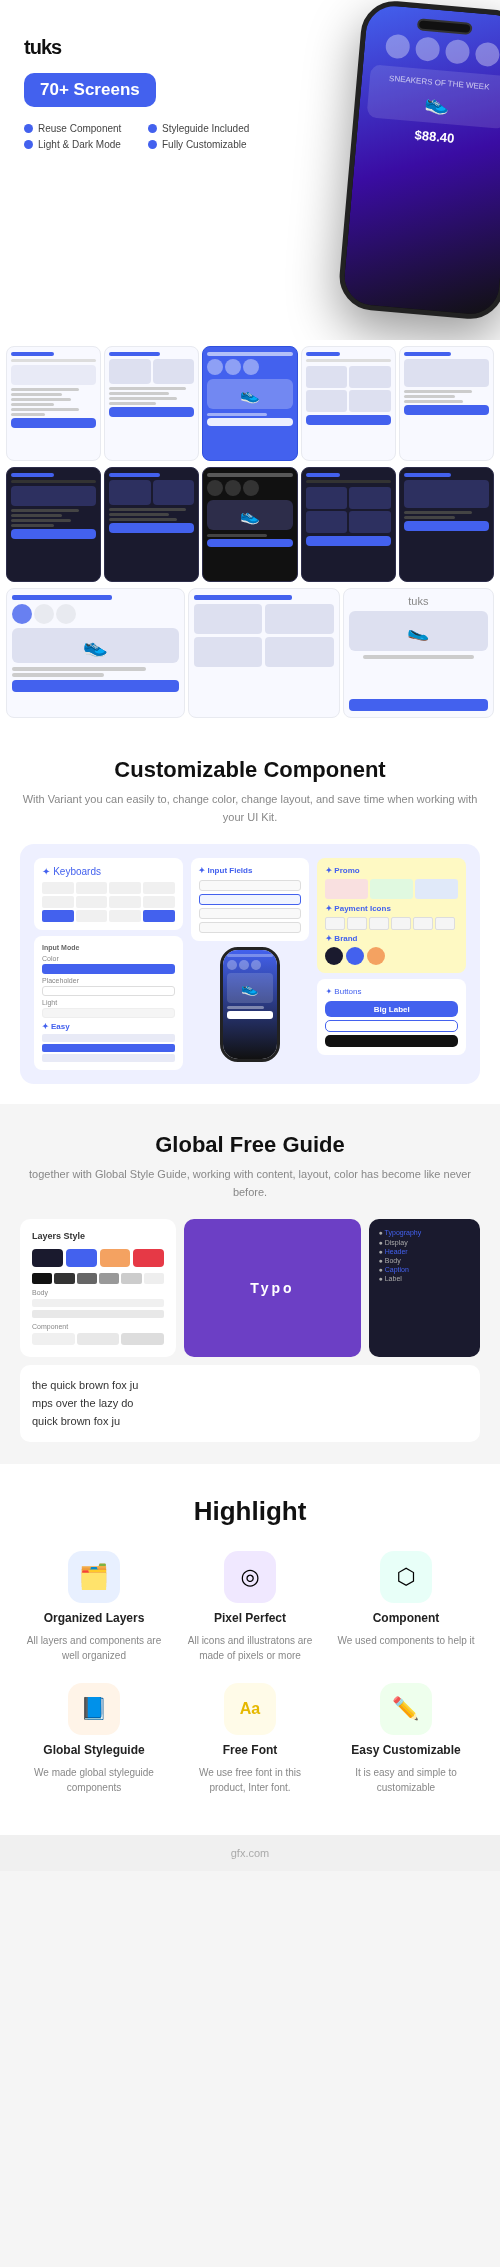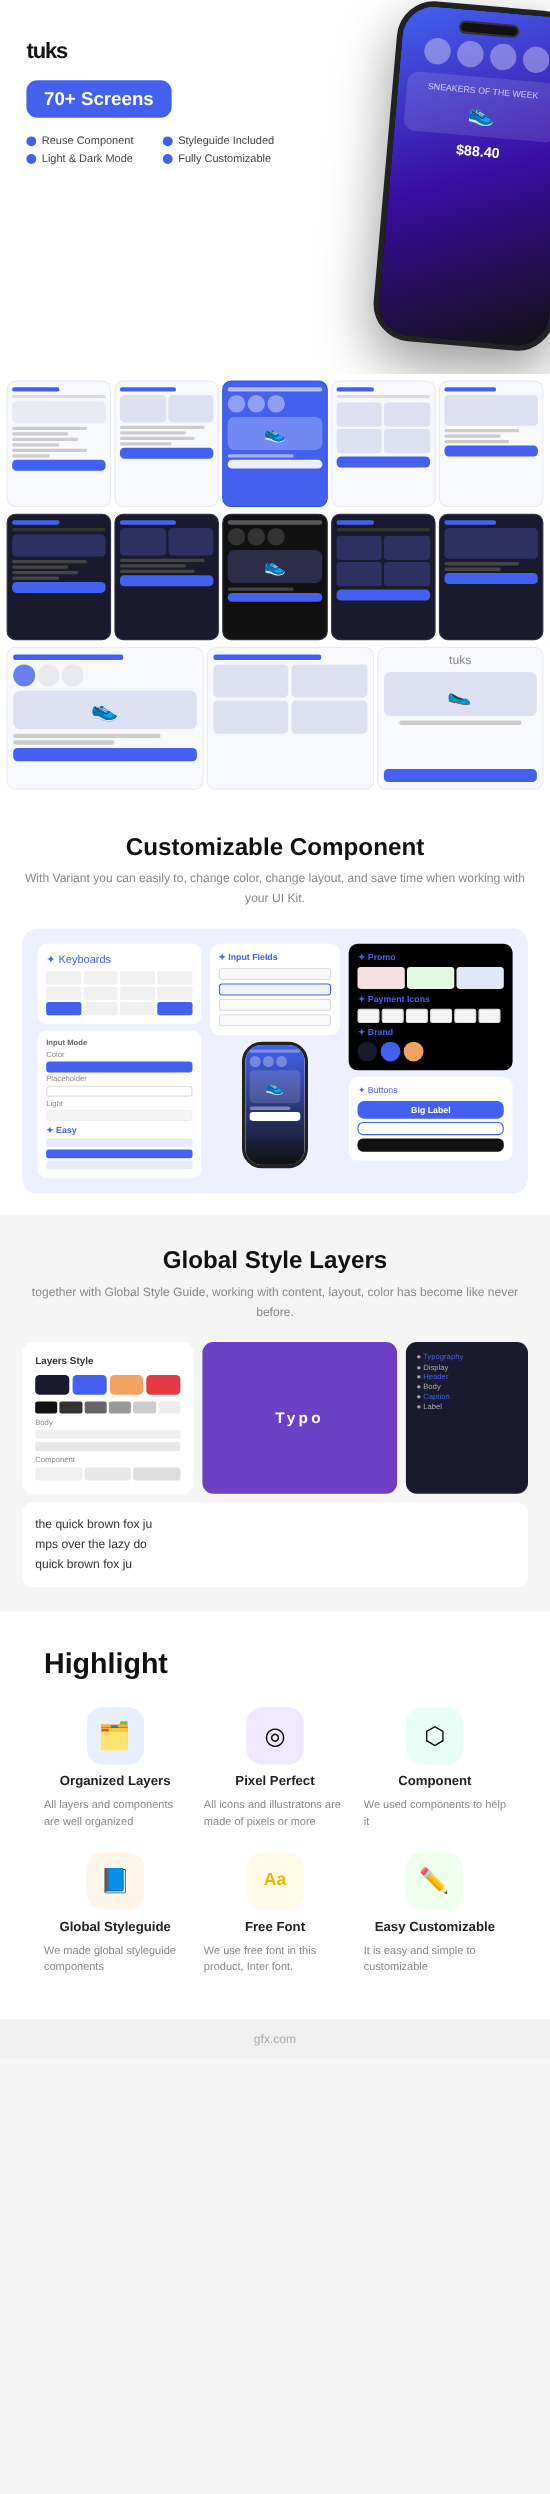--- a/index.html
+++ b/index.html
@@ -275,21 +275,21 @@
           </div>
           <div style="height:30px;border-radius:4px;background:rgba(255,255,255,0.15);margin-bottom:3px;display:flex;align-items:center;justify-content:center;font-size:14px;">👟</div>
           <div style="height:3px;background:rgba(255,255,255,0.4);border-radius:2px;margin-bottom:2px;width:80%;"></div>
           <div style="height:8px;border-radius:3px;background:#fff;margin-top:auto;"></div>
         </div>
       </div>
     </div>
 
     <div style="flex:1;display:flex;flex-direction:column;gap:6px;">
 
-      <div style="background:#000000;border-radius:8px;padding:8px;">
+      <div style="background:#fef9c3;border-radius:8px;padding:8px;">
         <div style="font-size:8px;color:#4361ee;font-weight:700;margin-bottom:4px;">✦ Promo</div>
         <div style="display:flex;gap:2px;margin-bottom:5px;">
           <div style="height:20px;flex:1;border-radius:3px;background:#f9e0e0;"></div>
           <div style="height:20px;flex:1;border-radius:3px;background:#e0f9e0;"></div>
           <div style="height:20px;flex:1;border-radius:3px;background:#e0e9f9;"></div>
         </div>
         <div style="font-size:8px;color:#4361ee;font-weight:700;margin-bottom:4px;">✦ Payment Icons</div>
         <div style="display:flex;gap:2px;flex-wrap:wrap;margin-bottom:4px;">
           <div style="width:20px;height:13px;border-radius:2px;border:1px solid #ddd;background:#f5f5f5;"></div>
           <div style="width:20px;height:13px;border-radius:2px;border:1px solid #ddd;background:#f5f5f5;"></div>
@@ -312,21 +312,21 @@
           <span style="color:#fff;font-size:8px;font-weight:700;">Big Label</span>
         </div>
         <div style="height:12px;border-radius:5px;border:1.5px solid #4361ee;margin-bottom:3px;"></div>
         <div style="height:12px;border-radius:5px;background:#111;"></div>
       </div>
     </div>
   </div>
 </section>
 
 <section style="background:#f5f5f5;padding:28px 20px 22px;text-align:center;">
-  <h2 style="font-size:22px;font-weight:800;color:#111;margin-bottom:8px;">Global Style Layers</h2>
+  <h2 style="font-size:22px;font-weight:800;color:#111;margin-bottom:8px;">Global Free Guide</h2>
   <p style="font-size:11px;color:#888;margin-bottom:18px;line-height:1.6;">together with Global Style Guide, working with content, layout, color
 has become like never before.</p>
 
   <div style="display:flex;gap:8px;">
 
     <div style="background:#fff;border-radius:10px;padding:12px;flex:1.3;text-align:left;">
       <div style="font-size:9px;font-weight:700;color:#333;margin-bottom:8px;">Layers Style</div>
       <div style="display:flex;gap:3px;margin-bottom:6px;">
         <div style="height:18px;flex:1;border-radius:4px;background:#1a1a2e;"></div>
         <div style="height:18px;flex:1;border-radius:4px;background:#4361ee;"></div>
@@ -370,21 +370,21 @@
     <div style="background:#fff;border-radius:10px;padding:12px;flex:1;text-align:left;display:flex;align-items:center;">
       <div style="font-size:11px;color:#333;line-height:1.6;">
         the quick brown fox ju<br>
         mps over the lazy do<br>
         quick brown fox ju
       </div>
     </div>
   </div>
 </section>
 
-<section style="background:#fff;padding:32px 40px 40px;">
+<section style="background:#fff;padding:32px 24px 40px;text-align:center;">
   <h2 style="font-size:26px;font-weight:900;color:#111;margin-bottom:24px;">Highlight</h2>
 
   <div style="display:grid;grid-template-columns:repeat(3,1fr);gap:20px 16px;">
 
     <div style="display:flex;flex-direction:column;align-items:center;gap:8px;">
       <div style="width:52px;height:52px;border-radius:14px;background:#e8f0ff;display:flex;align-items:center;justify-content:center;font-size:24px;">🗂️</div>
       <div style="font-size:12px;font-weight:700;color:#222;">Organized Layers</div>
       <div style="font-size:10px;color:#888;line-height:1.5;">All layers and components are well organized</div>
     </div>
 

